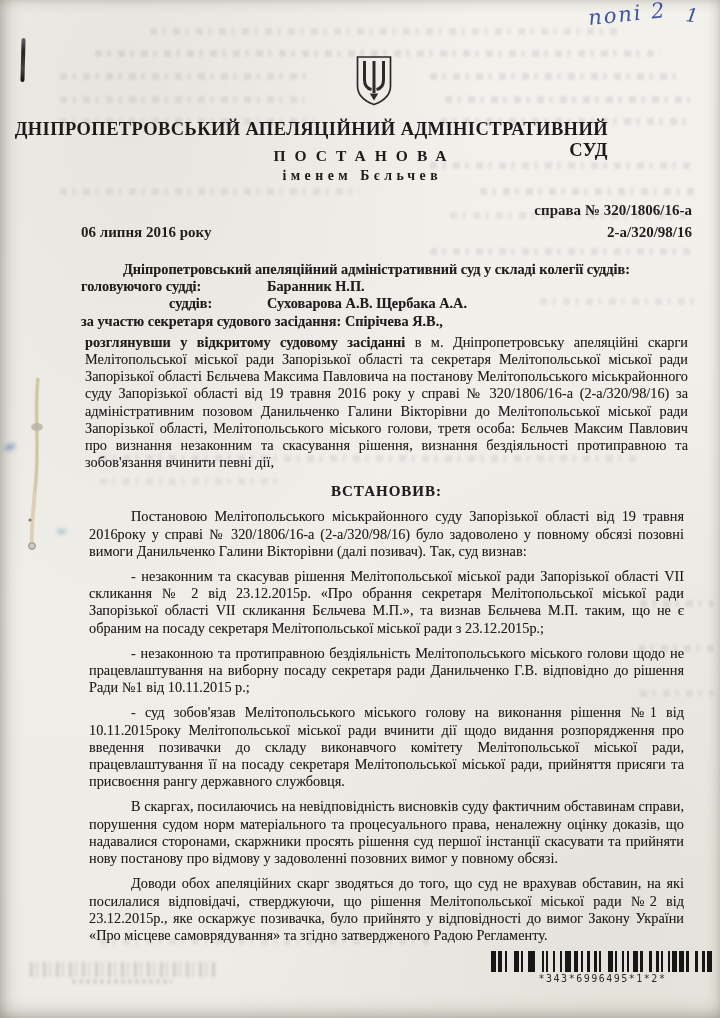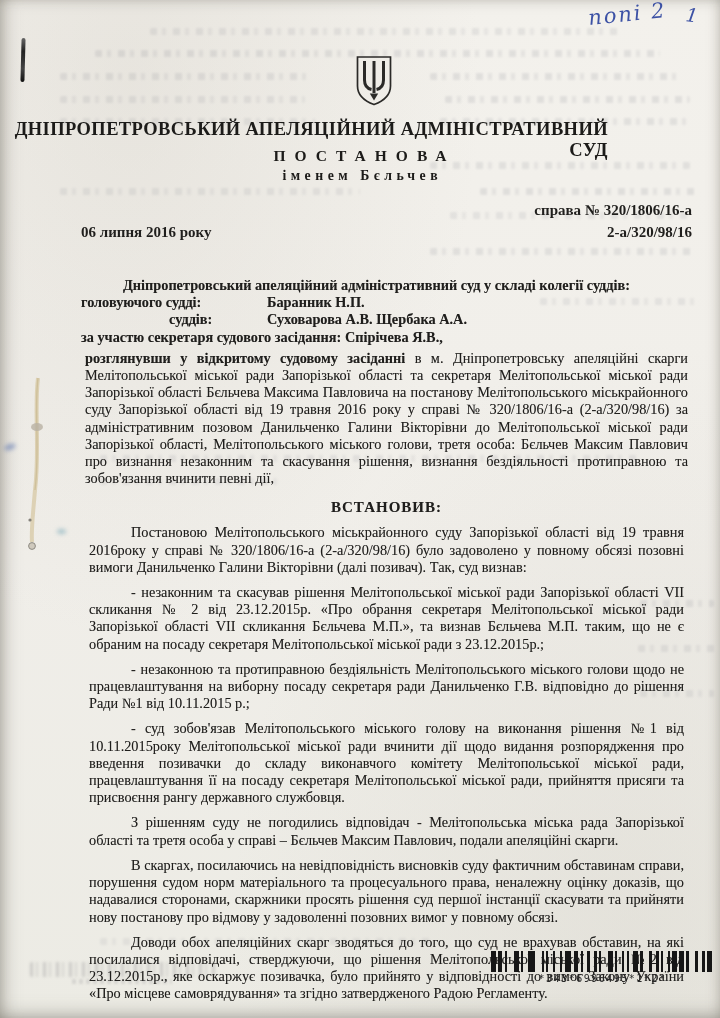--- a/index.html
+++ b/index.html
@@ -61,21 +61,21 @@
   }
   .doc-subtitle{
     position:absolute;left:0;top:168px;width:720px;text-align:center;
     font-weight:bold;font-size:13.8px;letter-spacing:4.5px;text-indent:4.5px;color:#1c1b19;
   }
   
   .meta-date{position:absolute;left:81px;top:200px;font-weight:bold;font-size:15px;margin-top:24px;}
   .meta-case{position:absolute;right:28px;top:200px;text-align:right;font-weight:bold;font-size:15px;line-height:21.5px;}
   
   .content{
-    position:absolute;left:81px;top:277px;width:611px;
+    position:absolute;left:81px;top:261px;width:611px;
     font-size:14.3px;line-height:17.2px;text-align:justify;
     color:#1f1e1c;text-shadow:0 0 .4px rgba(20,20,20,.35);
   }
   .comp-line1{font-weight:bold;text-indent:42px;}
   .comp-row{position:relative;font-weight:bold;}
   .comp-row .comp-val{position:absolute;left:138px;top:0;margin-left:48px;}
   .comp-judges-label{margin-left:88px;font-family:Liberation Serif, serif;}
   .comp-secretary{font-weight:bold;}
   .case-intro{margin:4px;}
   .case-intro .lead{font-weight:bold;}
@@ -166,21 +166,20 @@
     <div class="comp-secretary">за участю секретаря судового засідання: Спірічева Я.В.,</div>
     <p class="case-intro"><span class="lead">розглянувши у відкритому судовому засіданні</span><span> в м. Дніпропетровську апеляційні скарги Мелітопольської міської ради Запорізької області та секретаря Мелітопольської міської ради Запорізької області Бєльчева Максима Павловича на постанову Мелітопольського міськрайонного суду Запорізької області від 19 травня 2016 року у справі № 320/1806/16-а (2-а/320/98/16) за адміністративним позовом Данильченко Галини Вікторівни до Мелітопольської міської ради Запорізької області, Мелітопольського міського голови, третя особа: Бєльчев Максим Павлович про визнання незаконним та скасування рішення, визнання бездіяльності протиправною та зобов'язання вчинити певні дії,</span></p>
 
     <h2 class="sec-heading">ВСТАНОВИВ:</h2>
 
     <div id="paragraphs">
         <p class="bp">Постановою Мелітопольського міськрайонного суду Запорізької області від 19 травня 2016року у справі № 320/1806/16-а (2-а/320/98/16) було задоволено у повному обсязі позовні вимоги Данильченко Галини Вікторівни (далі позивач). Так, суд визнав:</p>
         <p class="bp">- незаконним та скасував рішення Мелітопольської міської ради Запорізької області VII скликання № 2 від 23.12.2015р. «Про обрання секретаря Мелітопольської міської ради Запорізької області VII скликання Бєльчева М.П.», та визнав Бєльчева М.П. таким, що не є обраним на посаду секретаря Мелітопольської міської ради з 23.12.2015р.;</p>
         <p class="bp">- незаконною та протиправною бездіяльність Мелітопольського міського голови щодо не працевлаштування на виборну посаду секретаря ради Данильченко Г.В. відповідно до рішення Ради №1 від 10.11.2015 р.;</p>
         <p class="bp">- суд зобов'язав Мелітопольського міського голову на виконання рішення №1 від 10.11.2015року Мелітопольської міської ради вчинити дії щодо видання розпорядження про введення позивачки до складу виконавчого комітету Мелітопольської міської ради, працевлаштування її на посаду секретаря Мелітопольської міської ради, прийняття присяги та присвоєння рангу державного службовця.</p>
-        <p class="bp">З рішенням суду не погодились відповідач - Мелітопольська міська рада Запорізької області та третя особа у справі – Бєльчев Максим Павлович, подали апеляційні скарги.</p>
         <p class="bp">В скаргах, посилаючись на невідповідність висновків суду фактичним обставинам справи, порушення судом норм матеріального та процесуального права, неналежну оцінку доказів, що надавалися сторонами, скаржники просять рішення суд першої інстанції скасувати та прийняти нову постанову про відмову у задоволенні позовних вимог у повному обсязі.</p>
         <p class="bp">Доводи обох апеляційних скарг зводяться до того, що суд не врахував обставин, на які посилалися відповідачі, стверджуючи, що рішення Мелітопольської міської ради №2 від 23.12.2015р., яке оскаржує позивачка, було прийнято у відповідності до вимог Закону України «Про місцеве самоврядування» та згідно затвердженого Радою Регламенту.</p>
       </div>
   </div>
 
   <div class="barcode-block">
     <div class="bars" id="bars">
         <div class="b" style="flex-grow: 2; background: rgb(22, 22, 22);"></div>
         <div class="b" style="flex-grow: 1; background: transparent;"></div>
         <div class="b" style="flex-grow: 2; background: rgb(22, 22, 22);"></div>

